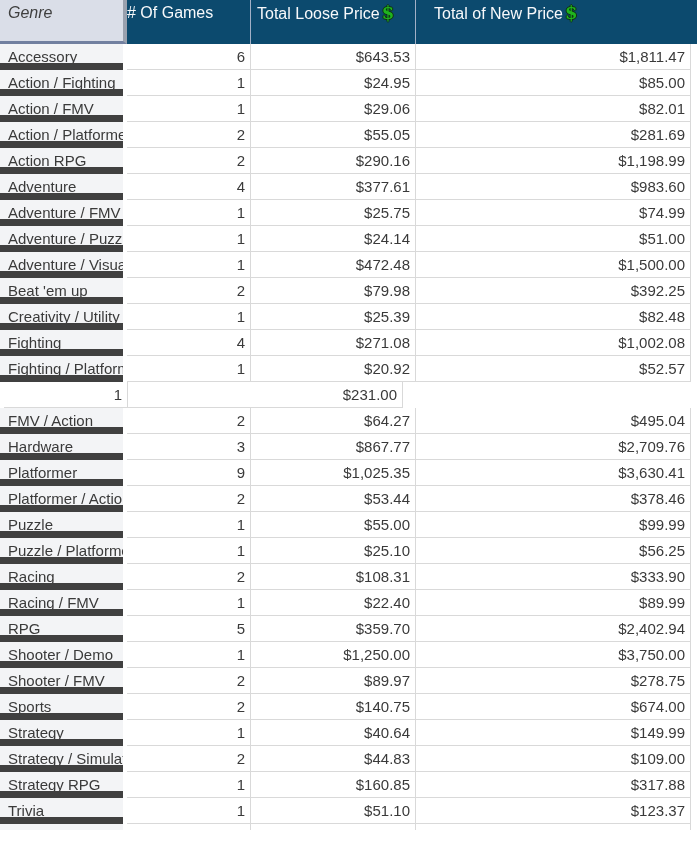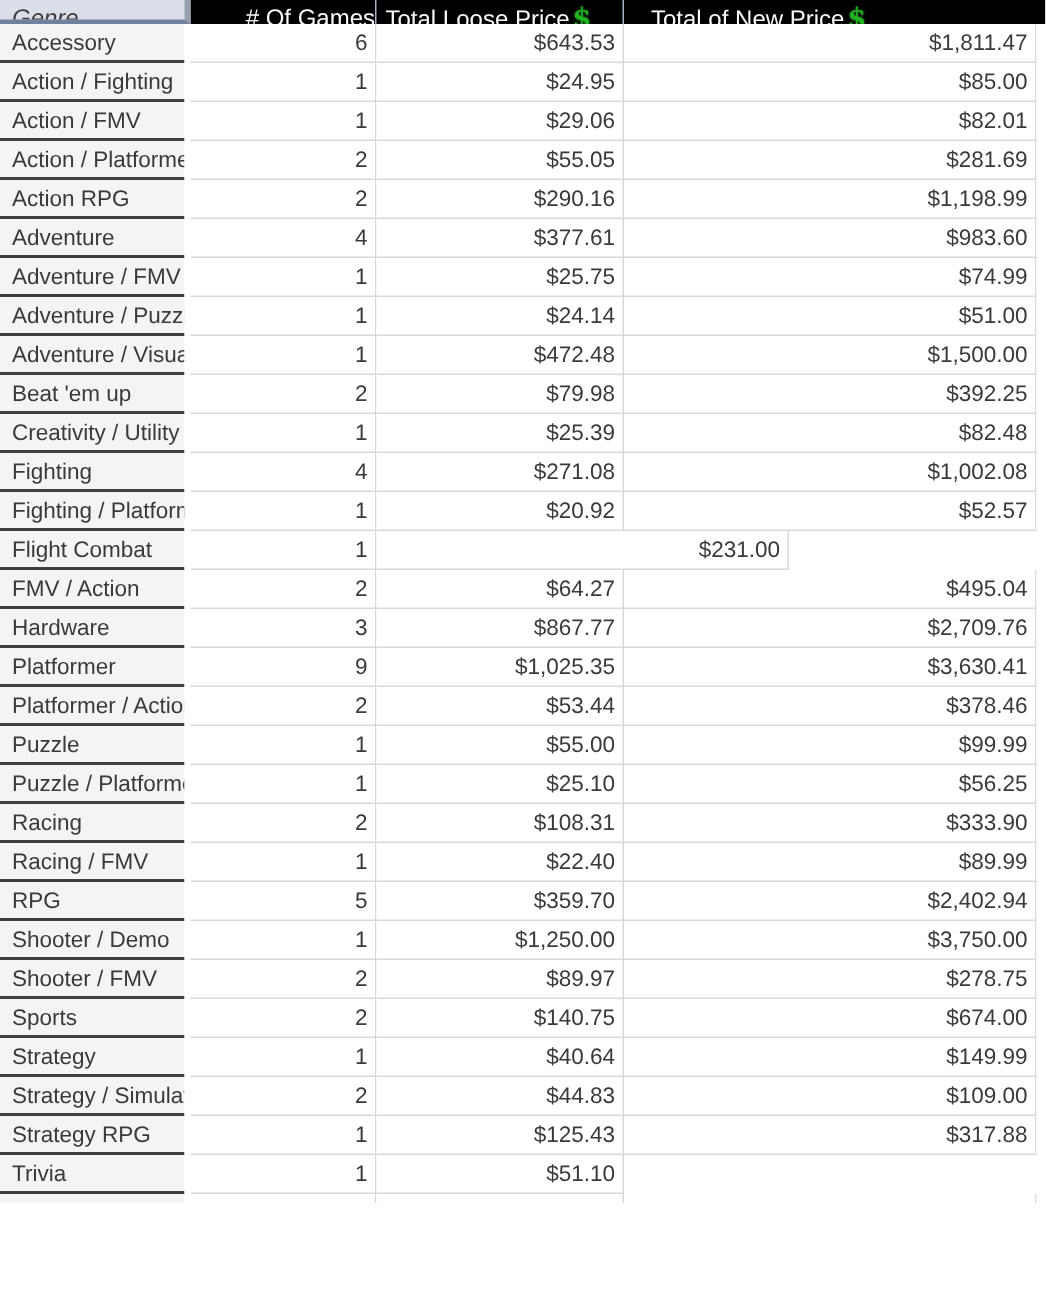--- a/index.html
+++ b/index.html
@@ -3,42 +3,42 @@
 <meta charset="utf-8">
 <style>
   html,body{margin:0;padding:0;background:#ffffff;}
   .page{
     width:697px;height:866px;overflow:hidden;position:relative;
     font-family:"Liberation Sans","DejaVu Sans",sans-serif;
     background:#ffffff;
   }
   
   .thead{
-    display:flex;height:16px;background:#000000;color:#f8f9fb;
+    display:flex;height:44px;background:#0c4a6e;color:#f8f9fb;
     font-size:16px;line-height:25px;box-sizing:border-box;
   }
   .th{box-sizing:border-box;white-space:nowrap;overflow:hidden;}
   .th.genre-h{
     width:127px;background:#dadee8;color:#3f3f3f;font-style:italic;
     border-right:4px solid #9aa1ae;border-bottom:3px solid #7280a0;
     padding-left:8px;
   }
-  .th.games-h{width:124px;text-align:right;border-right:1px solid #a3b0c6;}
+  .th.games-h{width:124px;text-align:left;border-right:1px solid #a3b0c6;}
   .th.loose-h{width:165px;padding-left:6px;border-right:1px solid #a3b0c6;}
   .th.new-h{flex:1;padding-left:6px;margin-left:12px;}
   .dollar{
     font-family:"DejaVu Serif",serif;font-weight:bold;font-size:18px;
     color:#1fb41f;margin-left:2px;
     text-shadow:1px 0 #113311,-1px 0 #113311,0 1px #113311,0 -1px #113311;
   }
   
   .tr{display:flex;height:26px;box-sizing:border-box;font-size:15px;color:#3a3a3a;}
   .td{box-sizing:border-box;line-height:25px;white-space:nowrap;overflow:hidden;}
   .td.genre{
-    width:123px;background:#f3f4f6;border-bottom:2px solid #404040;
+    width:123px;background:#f3f4f6;border-bottom:7px solid #404040;
     padding-left:8px;
   }
   .td.gutter{width:4px;background:#ffffff;}
   .td.num{text-align:right;border-bottom:1px solid #d9d9d9;border-right:1px solid #d9d9d9;padding-right:5px;background:#fff;}
   .td.games{width:124px;}
   .td.loose{width:165px;}
   .td.newp{width:275px;}
   .td.rpad{width:6px;background:#ffffff;border:none;}
   .tr.partial{height:6px;}
   .tr.partial .td{border-bottom:none;}
@@ -162,21 +162,20 @@
       </div>
       <div class="tr">
         <div class="td genre">Fighting / Platformer</div>
         <div class="td gutter"></div>
         <div class="td num games">1</div>
         <div class="td num loose">$20.92</div>
         <div class="td num newp">$52.57</div>
         <div class="td rpad"></div>
       </div>
       <div class="tr">
-        <div class="td genre">Flight Combat</div>
         <div class="td gutter"></div>
         <div class="td num games">1</div>
         <div class="td num newp">$231.00</div>
         <div class="td rpad"></div>
       </div>
       <div class="tr">
         <div class="td genre">FMV / Action</div>
         <div class="td gutter"></div>
         <div class="td num games">2</div>
         <div class="td num loose">$64.27</div>
@@ -284,29 +283,30 @@
         <div class="td gutter"></div>
         <div class="td num games">2</div>
         <div class="td num loose">$44.83</div>
         <div class="td num newp">$109.00</div>
         <div class="td rpad"></div>
       </div>
       <div class="tr">
         <div class="td genre">Strategy RPG</div>
         <div class="td gutter"></div>
         <div class="td num games">1</div>
-        <div class="td num loose">$125.43</div>
+        <div class="td num loose">$160.85</div>
         <div class="td num newp">$317.88</div>
         <div class="td rpad"></div>
       </div>
       <div class="tr">
         <div class="td genre">Trivia</div>
         <div class="td gutter"></div>
         <div class="td num games">1</div>
         <div class="td num loose">$51.10</div>
+        <div class="td num newp">$123.37</div>
         <div class="td rpad"></div>
       </div>
     </div>
 
   <div class="tr partial">
     <div class="td genre"></div>
     <div class="td gutter"></div>
     <div class="td num games"></div>
     <div class="td num loose"></div>
     <div class="td num newp"></div>

